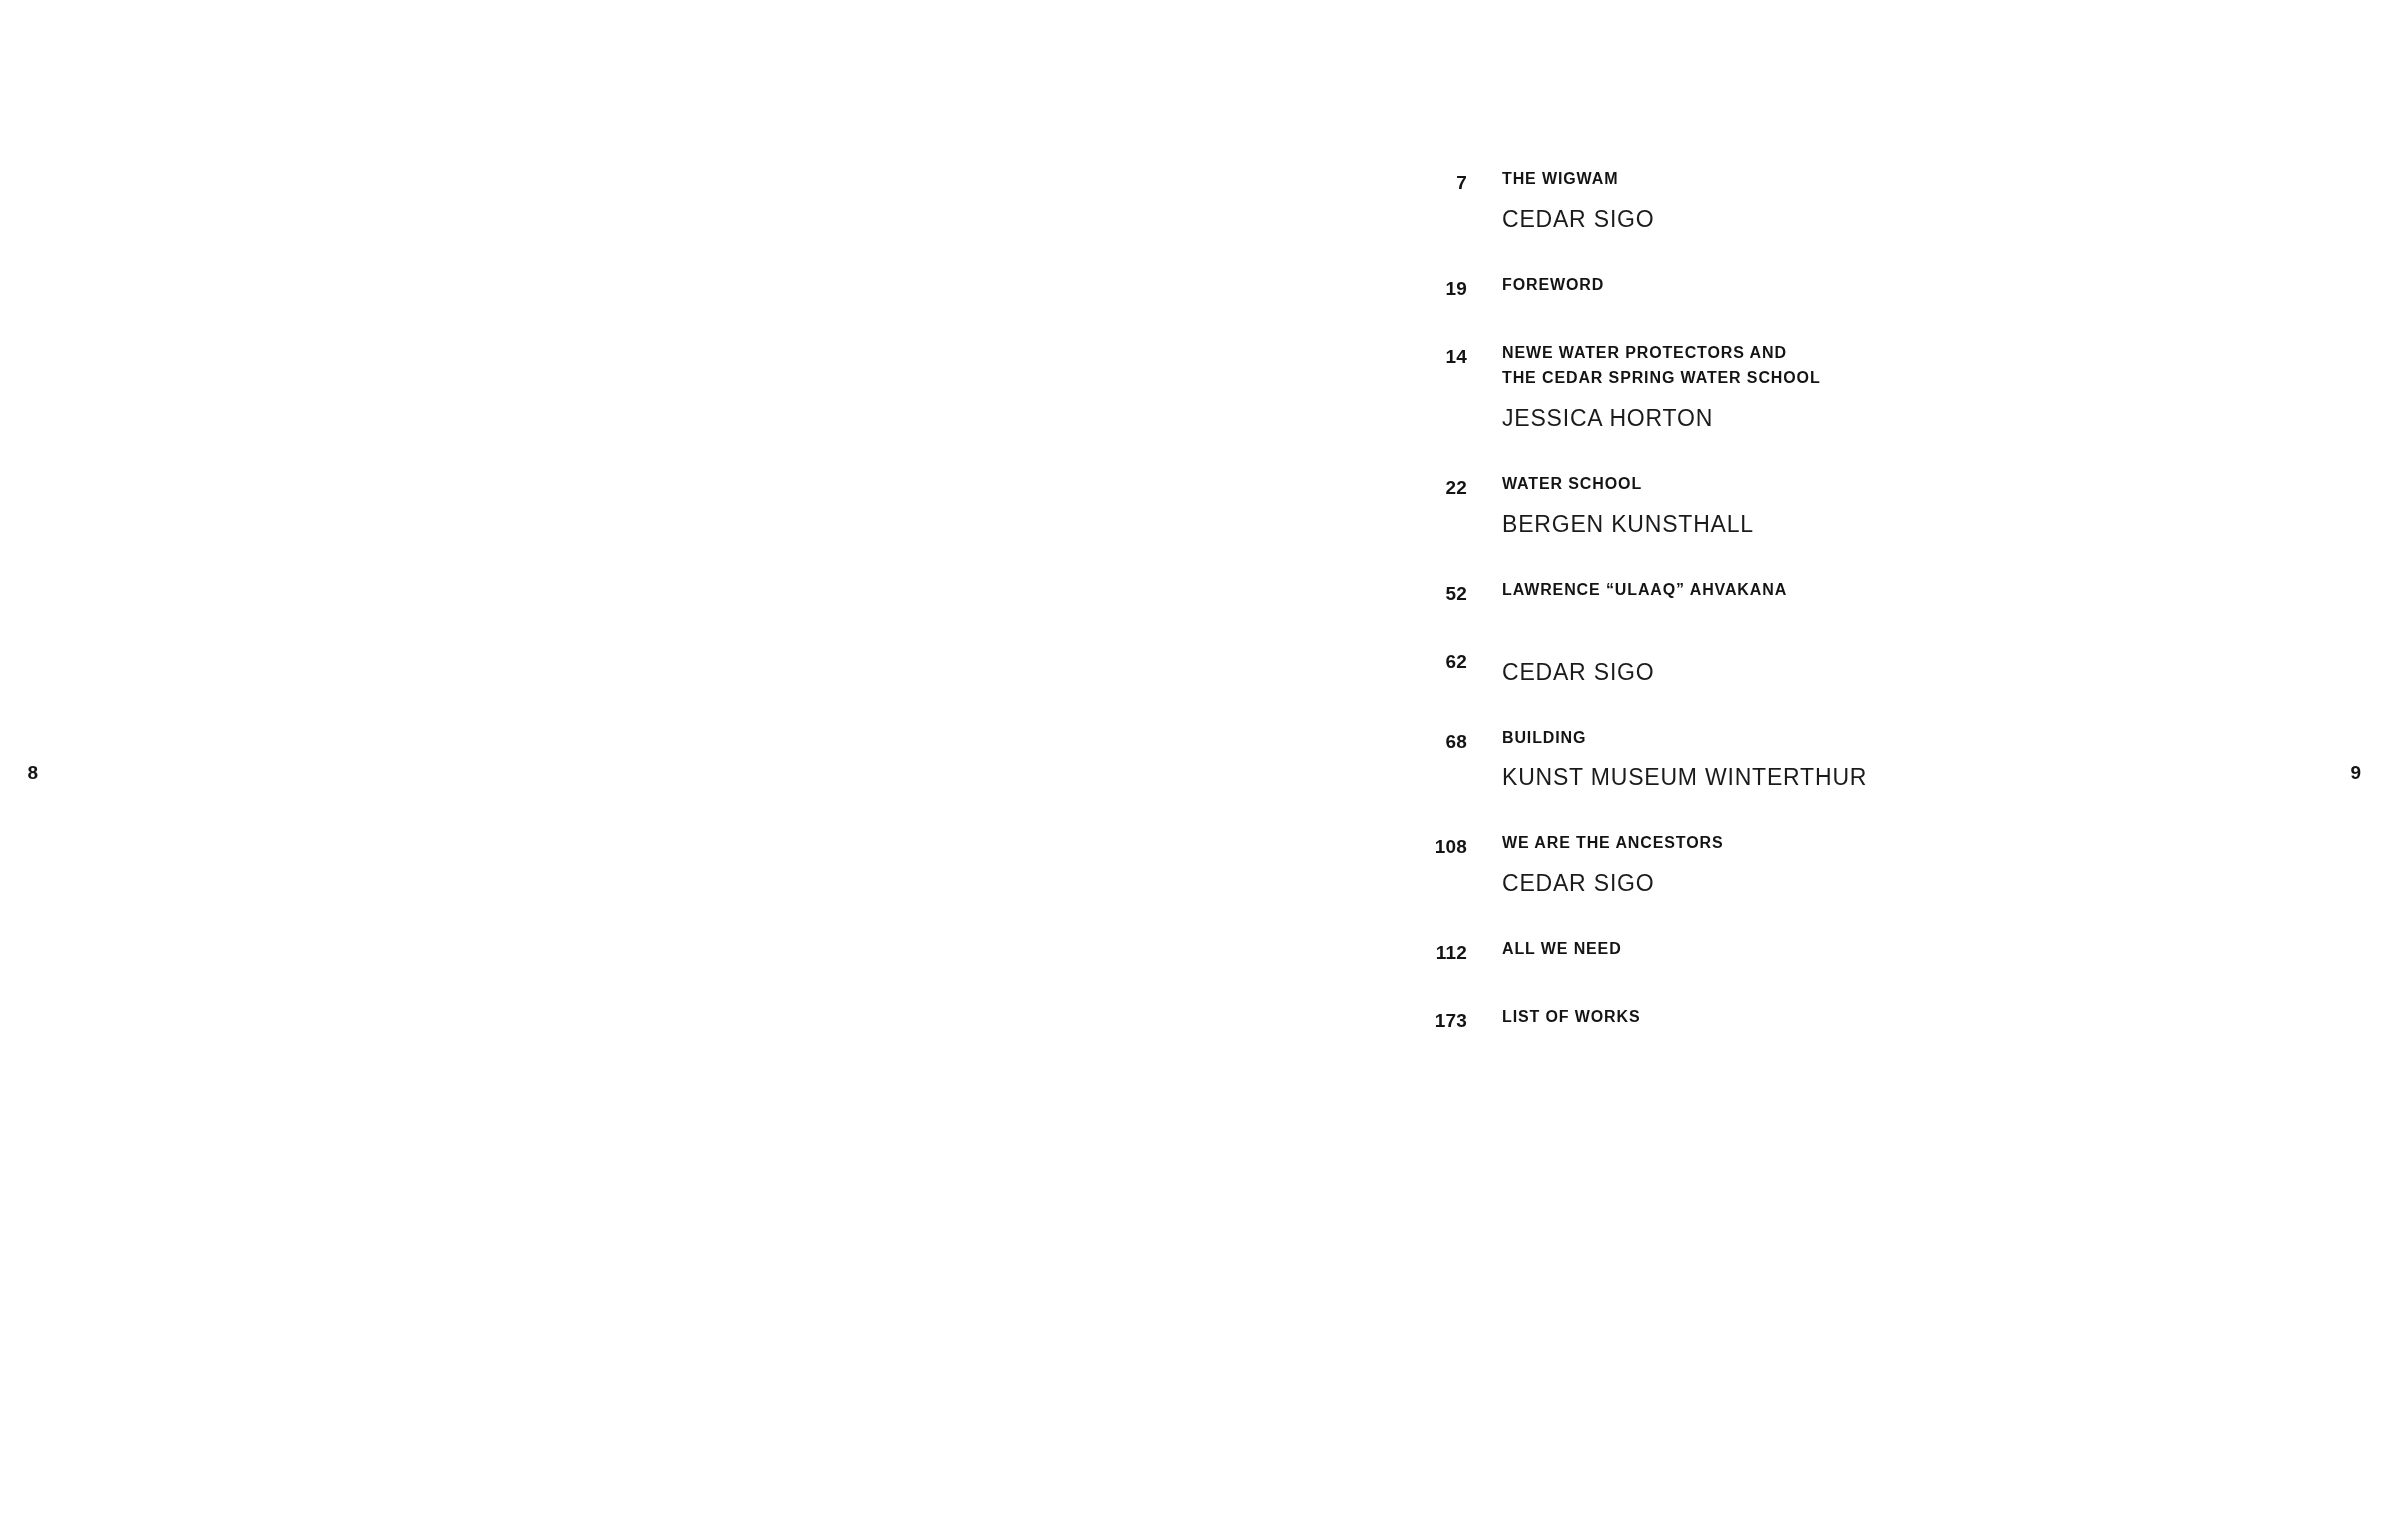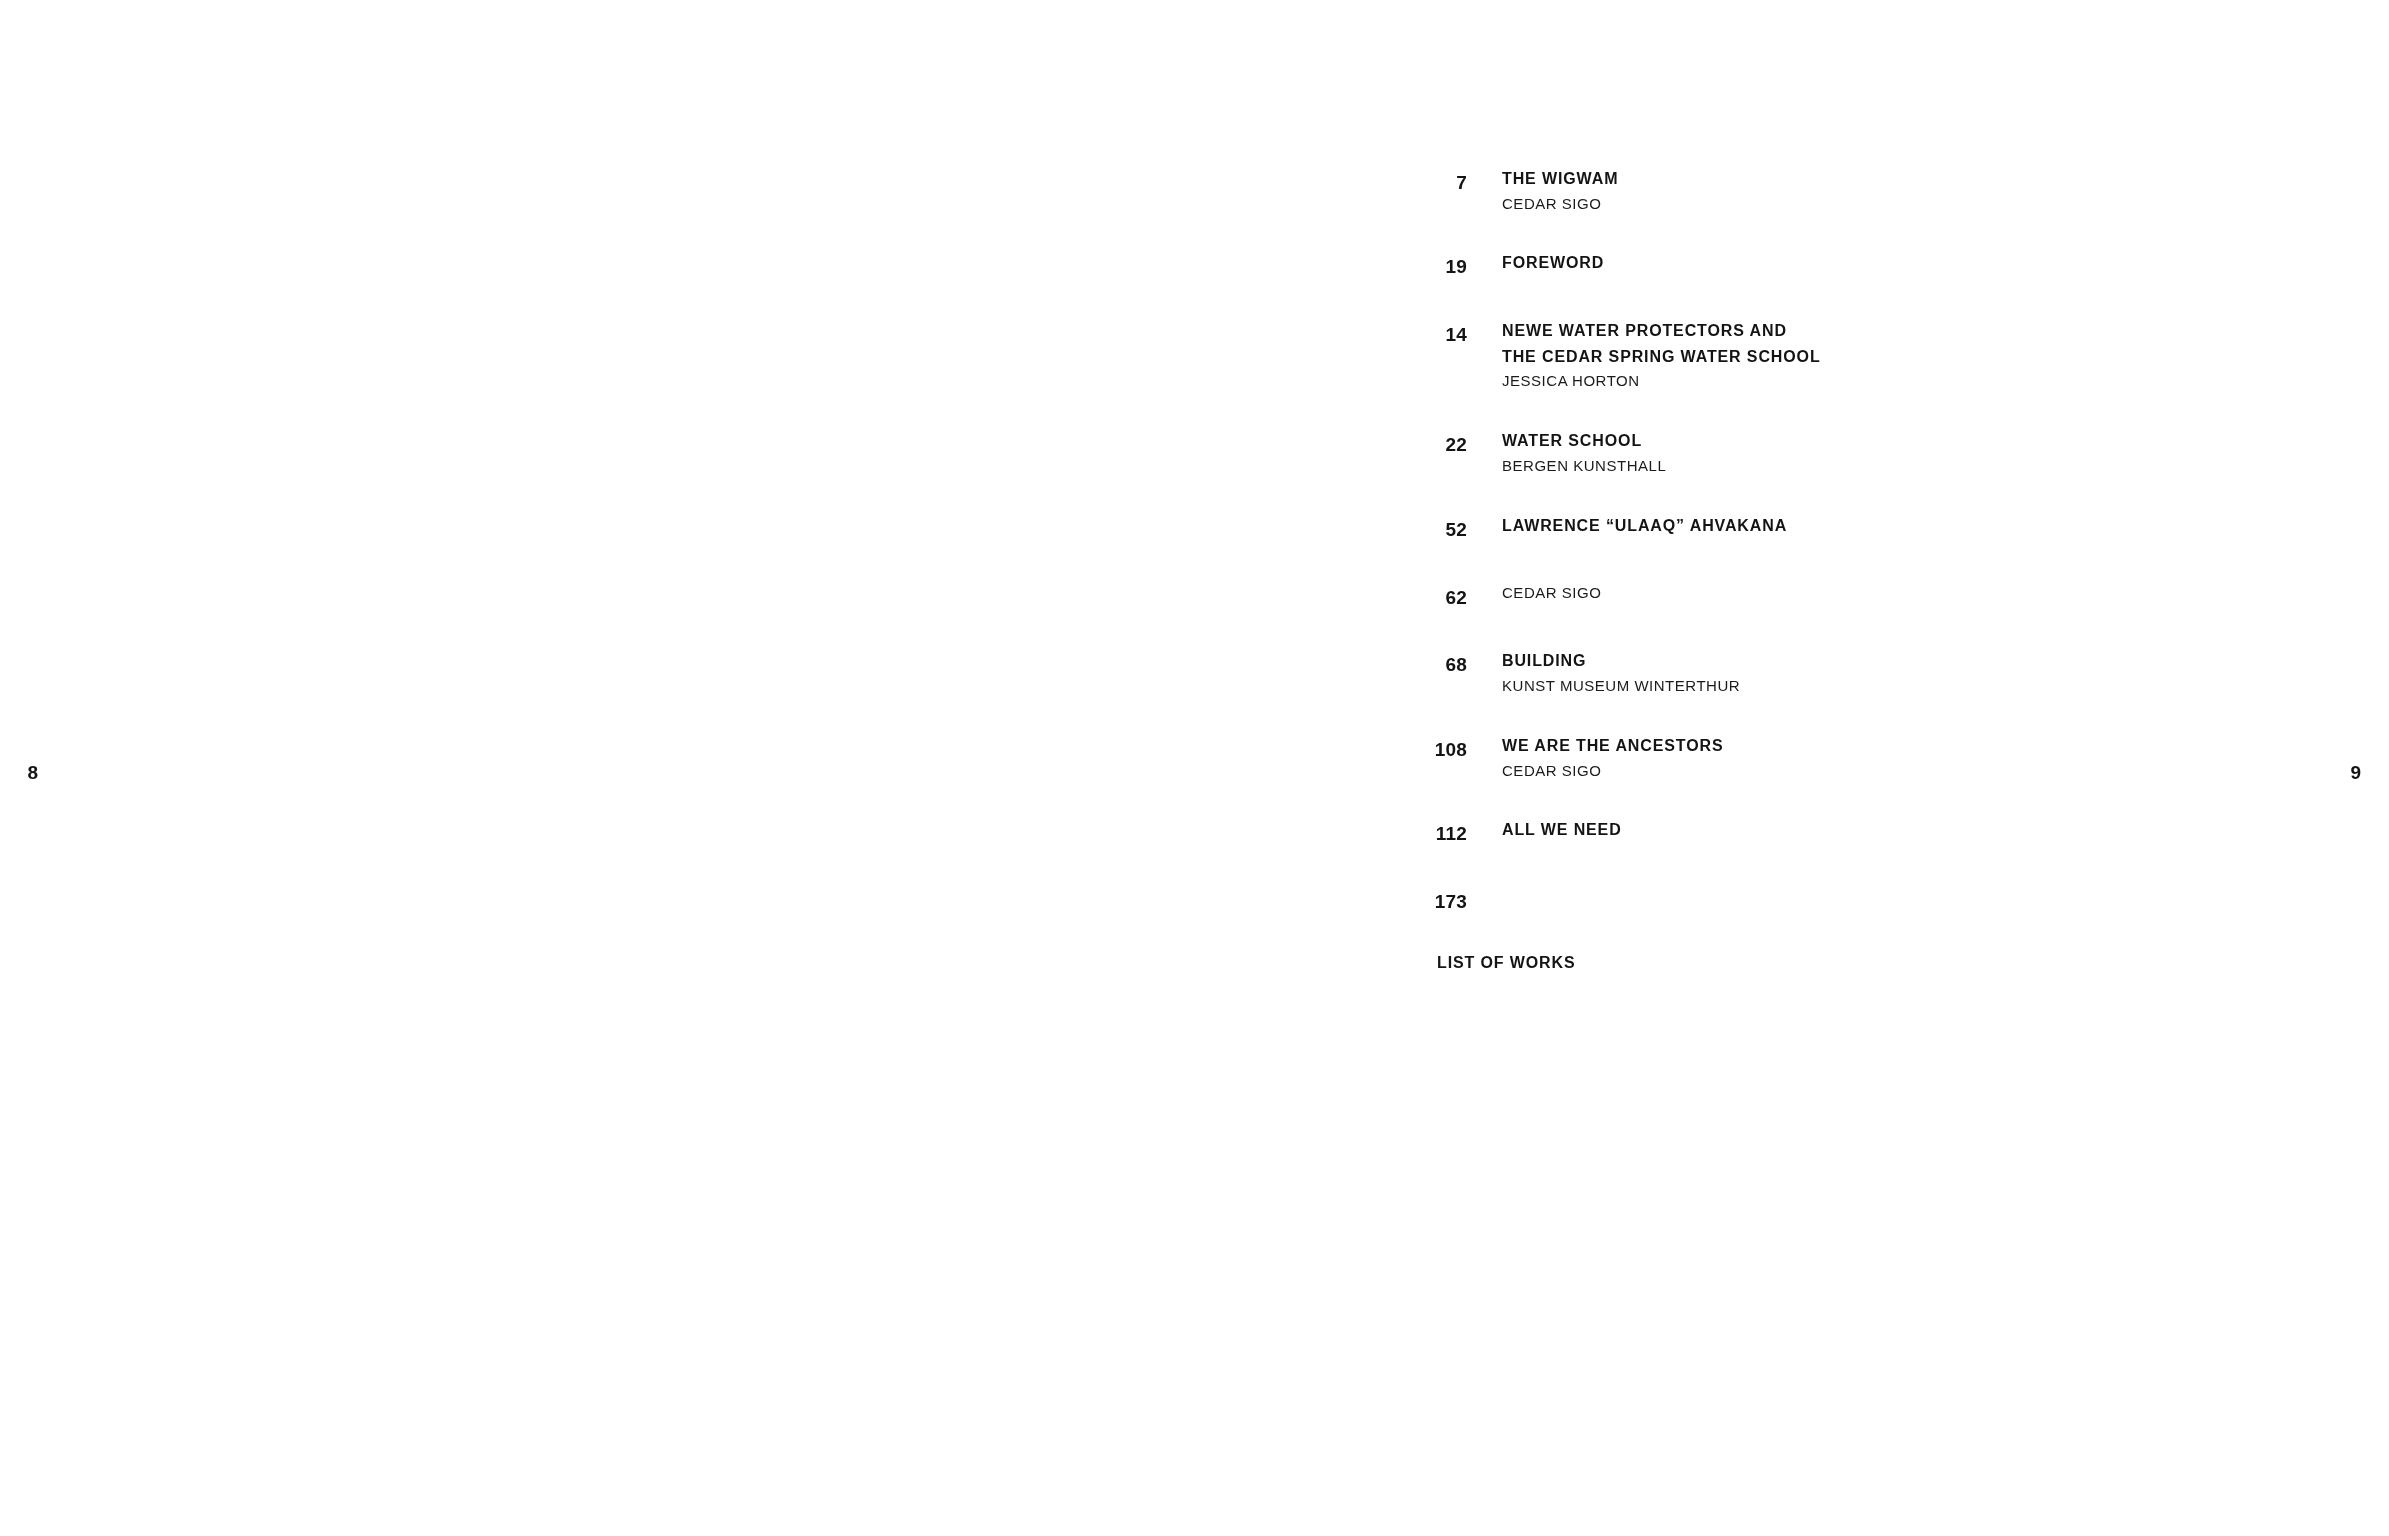--- a/index.html
+++ b/index.html
@@ -32,21 +32,21 @@
     position: absolute;
     left: 1402px;
     top: 166px;
     width: 867px;
   }
   .toc-entry {
     display: flex;
     align-items: flex-start;
     margin-bottom: 34px;
   }
-  .toc-entry:last-child { margin-bottom: 0; flex-direction: column; }
+  .toc-entry:last-child { margin-bottom: 0; }
 
   .toc-page {
     width: 65px;
     flex: 0 0 65px;
     text-align: right;
     font-size: 19px;
     font-weight: 700;
     line-height: 1.78;
     letter-spacing: 0.01em;
     padding-right: 0;
@@ -59,27 +59,28 @@
   .toc-title {
     font-size: 16px;
     font-weight: 700;
     letter-spacing: 0.055em;
     line-height: 1.60;
     text-transform: uppercase;
     color: #141414;
     white-space: pre-line;
   }
   .toc-sub {
-    font-size: 15px;
+    font-size: 23px;
     font-weight: 400;
     letter-spacing: 0.035em;
     line-height: 1.66;
     text-transform: uppercase;
     color: #1b1b1b;
     white-space: pre-line;
+    margin-top: 8px;
   }
 </style>
 </head>
 <body>
 
 <div>
 
   <span class="folio folio-left">8</span>
   <span class="folio folio-right">9</span>
 

